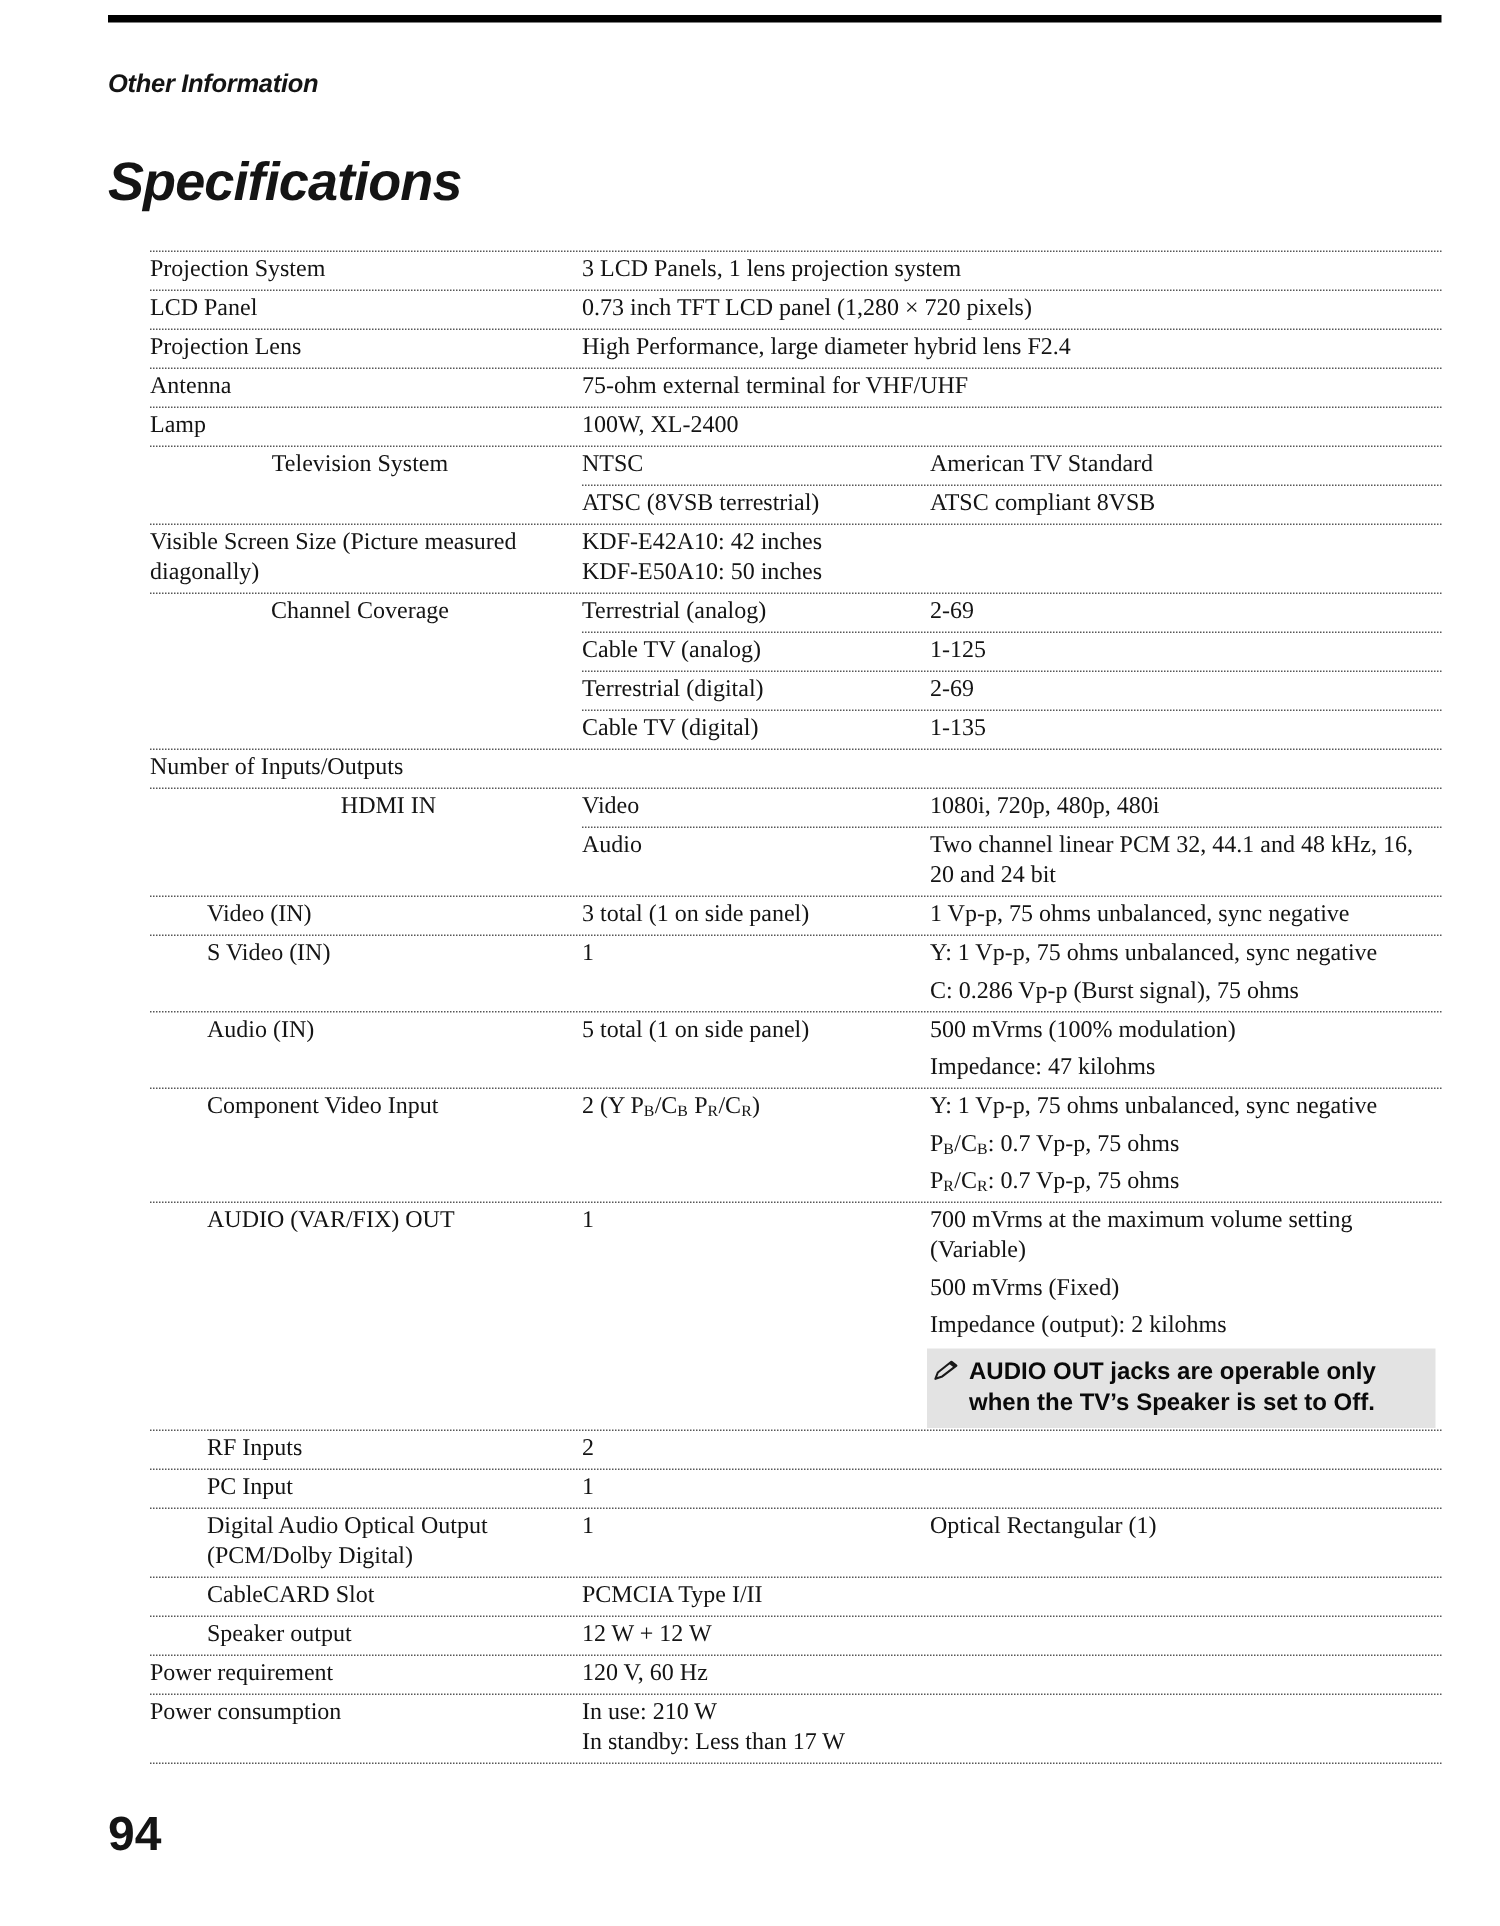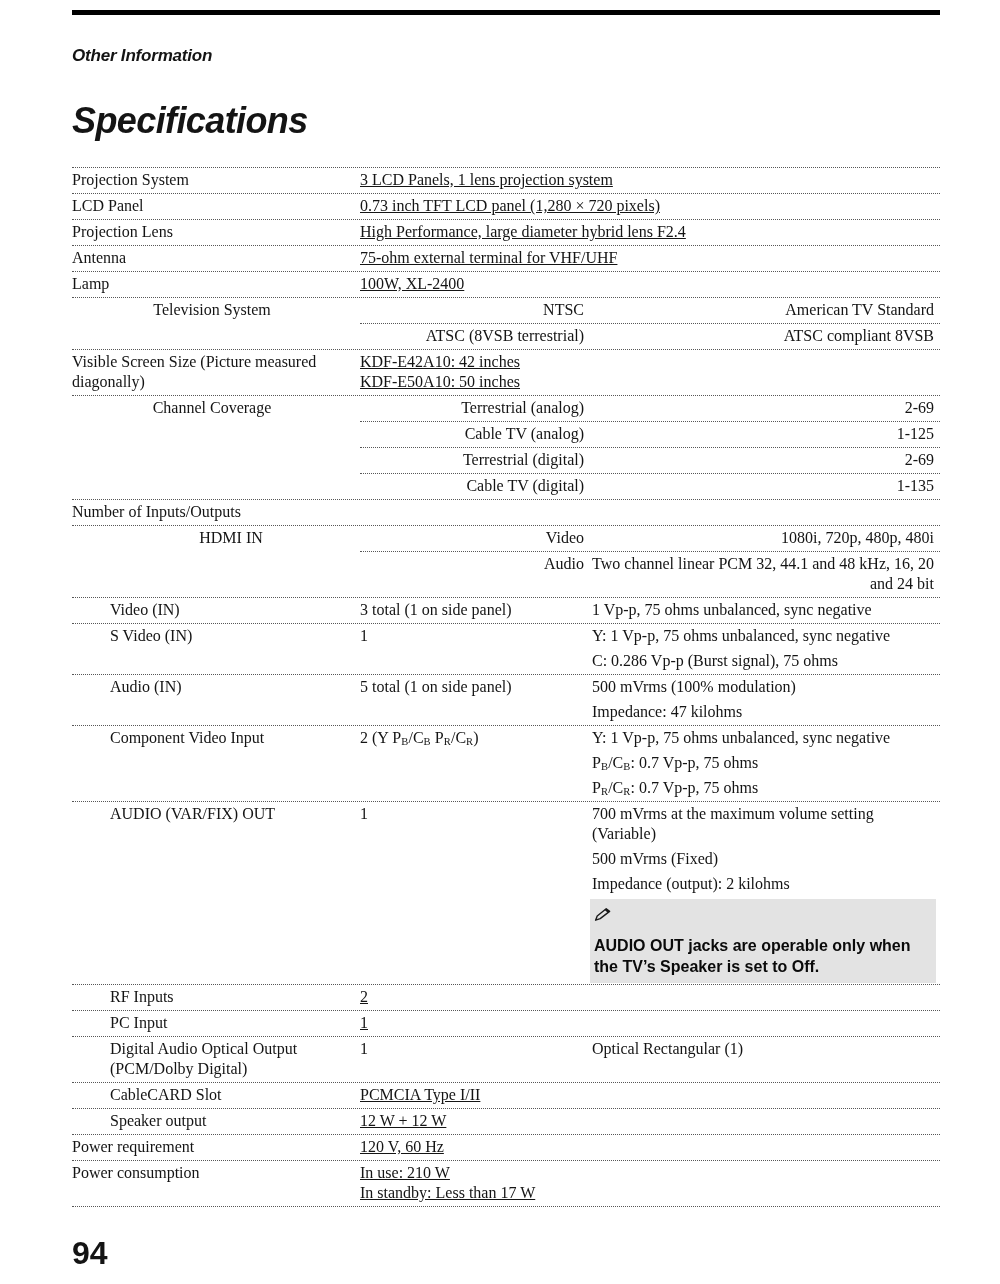--- a/index.html
+++ b/index.html
@@ -1,20 +1,20 @@
 <!DOCTYPE html>
 <html><head>
 <meta charset="utf-8">
 <style>
   html,body { margin:0; padding:0; background:#ffffff; }
   body { width:1000px; }
   .page {
     box-sizing:border-box;
     width:1000px; min-height:1284px;
-    padding:10px 60px 0 72px;
+    padding:10px 39px 0 72px;
     color:#141414;
     font-family:"Liberation Serif","DejaVu Serif",serif;
   }
   .topbar { height:5px; background:#000; }
   .section-header {
     margin-top:31px;
     font-family:"Liberation Sans","DejaVu Sans",sans-serif;
     font-weight:bold; font-style:italic;
     font-size:17px; letter-spacing:-0.2px;
   }
@@ -26,52 +26,51 @@
   }
   .spec-table {
     margin-top:25px;
     font-size:16px; line-height:20px;
   }
   .row {
     display:grid;
     grid-template-columns:288px 232px 1fr;
     border-top:1px dotted #575757;
     padding:2px 0 3px 0;
+    margin-left:28px;
   }
   .row.last { border-bottom:1px dotted #575757; }
   .row.group { grid-template-columns:288px 1fr; padding:0; }
   .row.group > .c1 { padding-top:2px; padding-bottom:3px;text-align:center; }
   .c1 { grid-column:1; padding-right:8px; }
   .c1.indent { padding-left:38px; }
   .c1.span { grid-column:1 / 4; }
   .c2 { grid-column:2; padding-right:8px; }
   .c3 { grid-column:3; padding-right:6px; }
-  .c23 { grid-column:2 / 4; padding-right:6px;text-decoration:underline; }
+  .c23 { grid-column:2 / 4; padding-right:6px; }
   .subrows { grid-column:2 / 3; }
   .subrow {
     display:grid; grid-template-columns:232px 1fr;
     padding:2px 0 3px 0;
     border-top:1px dotted #575757;
-    text-align:right;
   }
   .subrow:first-child { border-top:none; }
   .sc2 { grid-column:1; padding-right:8px; }
   .sc3 { grid-column:2; padding-right:6px; }
   .p + .p { margin-top:5px; }
   sub { font-size:66%; line-height:0; vertical-align:baseline; position:relative; top:0.22em; letter-spacing:0.2px; }
   .note {
     margin-top:7px;
     background:#e3e3e3;
     box-shadow:0 0 0 2px #e3e3e3;
     display:flex; gap:7px;
     padding:3px 4px 4px 2px;
     font-family:"Liberation Sans","DejaVu Sans",sans-serif;
     font-weight:bold; font-size:16px; line-height:21px;
     color:#0a0a0a;
-    flex-direction:column;
   }
   .note-icon { flex:0 0 17px; padding-top:3px; }
   .page-number {
     margin-top:28px;
     font-family:"Liberation Sans","DejaVu Sans",sans-serif;
     font-weight:bold; font-size:32px;
   }
 </style>
 </head>
 <body>

